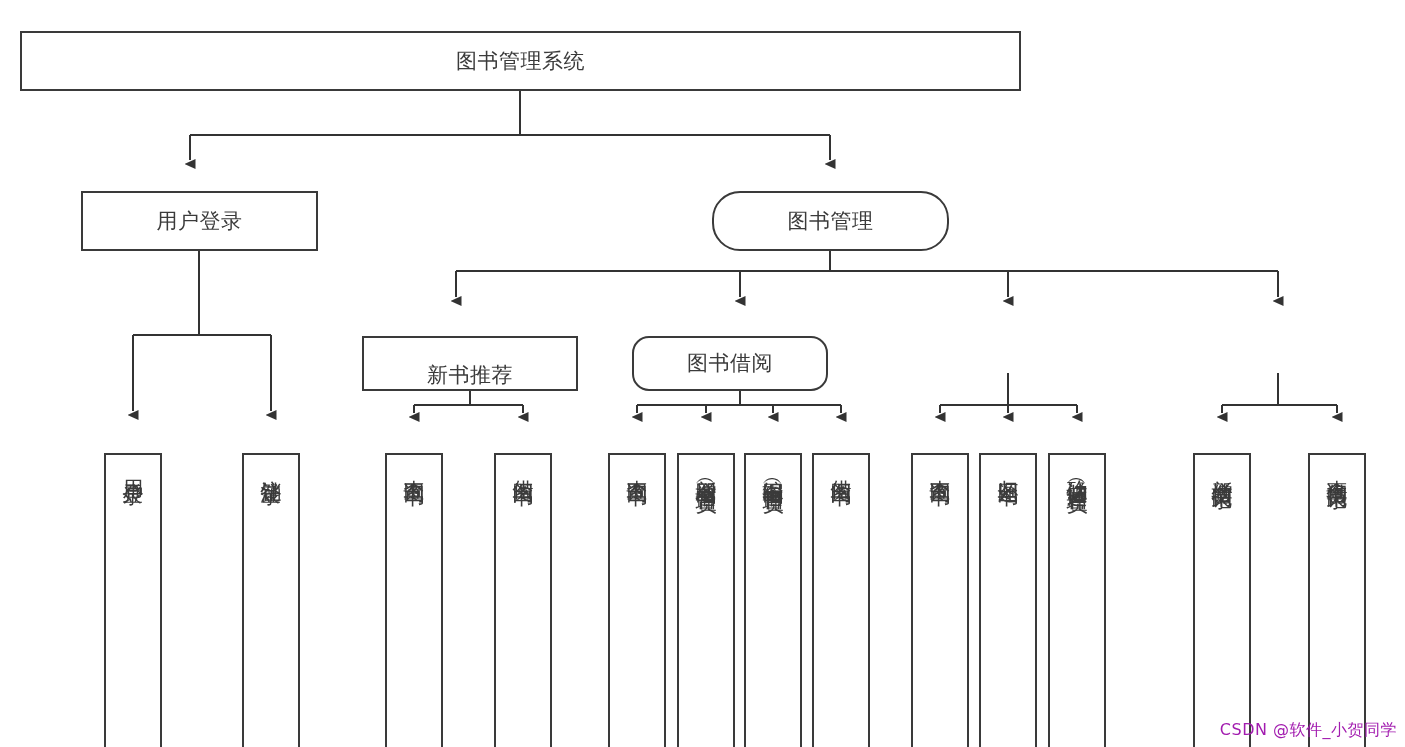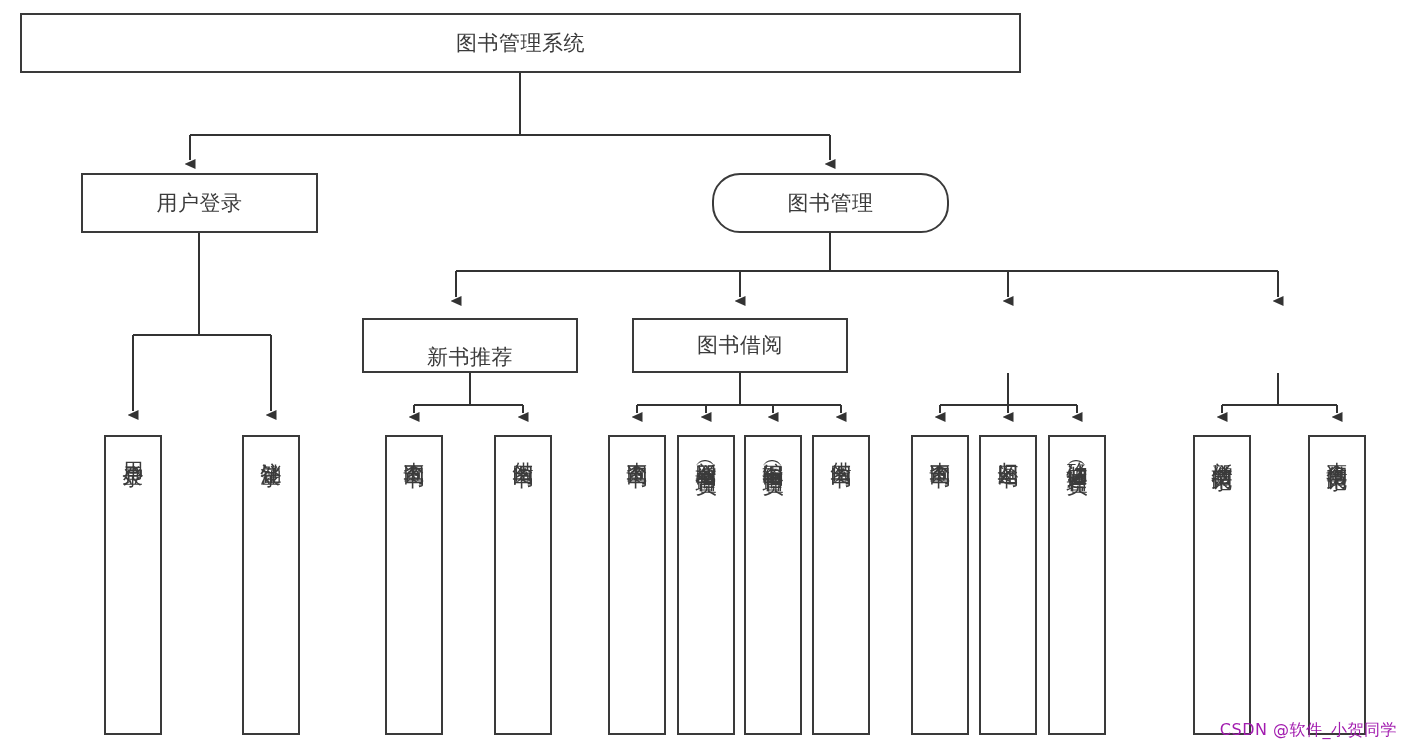--- a/index.html
+++ b/index.html
@@ -27,20 +27,21 @@
   }
   .node {
     position: absolute;
     box-sizing: border-box;
     background: #ffffff;
     border: 2px solid #3a3a3a;
     display: flex;
     align-items: center;
     justify-content: center;
     color: #333333;
+    margin-top: 18px;
   }
   .node-label {
     color: #3b3b3b;
     line-height: 1.28;
     text-align: center;
     white-space: pre-wrap;
   }
   .h-node .node-label {
     font-size: 21px;
     letter-spacing: 0.5px;
@@ -133,21 +134,21 @@
   <div class="node h-node" style="left:81px; top:173px; width:237px; height:60px;">
     <span class="node-label">用户登录</span>
   </div>
   <div class="node h-node" style="left:712px; top:173px; width:237px; height:60px;border-radius:28px;">
     <span class="node-label">图书管理</span>
   </div>
 
   <div class="node h-node" style="left:362px; top:318px; width:216px; height:55px;align-items:flex-end;">
     <span class="node-label">新书推荐</span>
   </div>
-  <div class="node h-node" style="left:632px; top:318px; width:216px; height:55px;">
+  <div class="node h-node" style="left:632px; top:318px; width:196px; height:55px;border-radius:17px;">
     <span class="node-label">图书借阅</span>
   </div>
 
   <div class="node v-node" style="left:104px; top:435px; width:58px; height:300px;">
     <span class="node-label">用户登录</span>
   </div>
   <div class="node v-node" style="left:242px; top:435px; width:58px; height:300px;">
     <span class="node-label">注销登录</span>
   </div>
 

